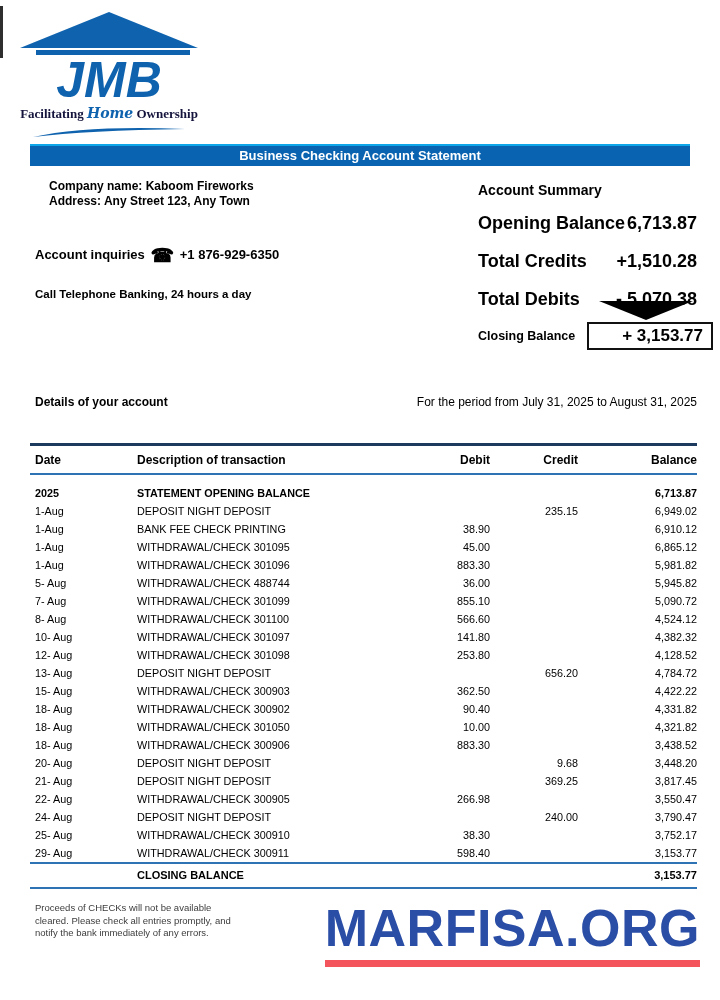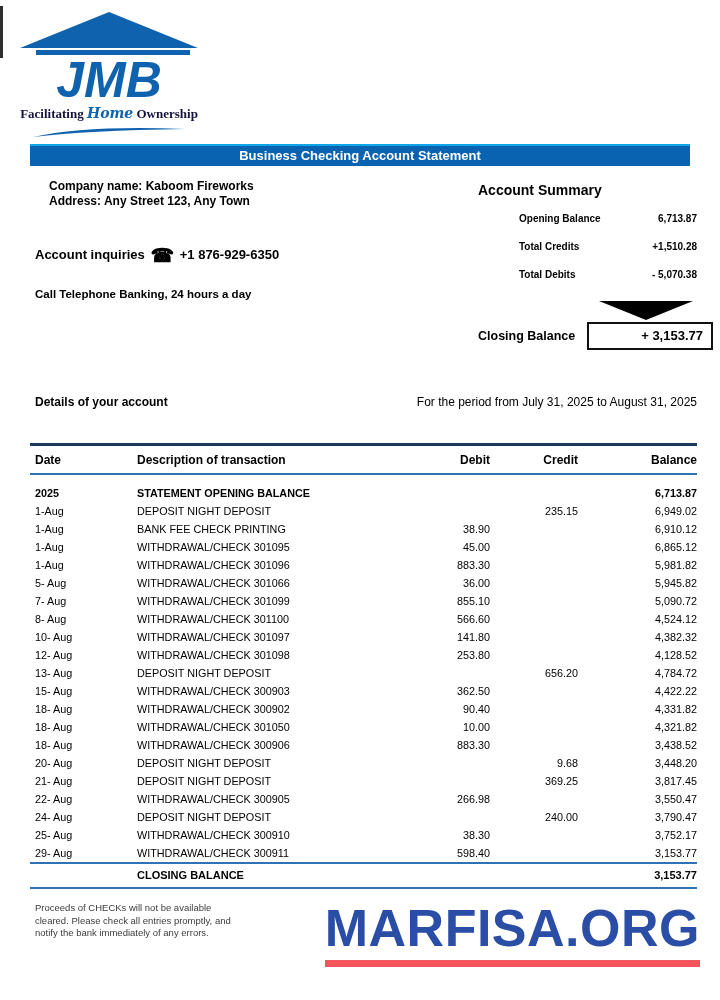--- a/index.html
+++ b/index.html
@@ -31,28 +31,28 @@
 
   
   .company{position:absolute;left:35px;top:179px;font-weight:bold;font-size:12px;line-height:15px;margin-left:14px;}
   .inquiries{position:absolute;left:35px;top:244px;font-weight:bold;font-size:13px;}
   .phone-icon{font-size:19px;vertical-align:-3px;padding:0 2px;}
   .banking-note{position:absolute;left:35px;top:288px;font-weight:bold;font-size:11.5px;}
 
   
   .summary-title{position:absolute;left:478px;top:182px;font-weight:bold;font-size:14px;}
   .summary-rows{position:absolute;left:478px;top:213px;width:219px;}
-  .srow{display:flex;justify-content:space-between;font-weight:bold;font-size:10px;margin-bottom:17px;margin-left:41px;}
+  .srow{display:flex;justify-content:space-between;font-weight:bold;font-size:18px;margin-bottom:17px;}
   .arrow{position:absolute;left:599px;top:301px;width:0;height:0;
        border-left:47px solid transparent;border-right:47px solid transparent;
        border-top:19px solid #000;}
   .closing-label{position:absolute;left:478px;top:329px;font-weight:bold;font-size:12.5px;}
   .closing-box{position:absolute;left:587px;top:322px;width:126px;height:28px;
        border:2px solid #111;box-sizing:border-box;text-align:right;
-       font-weight:bold;font-size:13px;line-height:23px;padding-right:8px;}
+       font-weight:bold;font-size:17px;line-height:23px;padding-right:8px;}
 
   
   .details-title{position:absolute;left:35px;top:395px;font-weight:bold;font-size:12px;}
   .period{position:absolute;right:23px;top:395px;font-size:12px;padding-left:16px;}
 
   
   table.txn{position:absolute;left:30px;top:443px;width:667px;
        border-collapse:collapse;table-layout:fixed;}
   .txn th{font-size:12px;font-weight:bold;padding:7px 0 6px;
        border-top:3px solid #1b3a5e;border-bottom:2px solid #2e74b5;}
@@ -178,21 +178,21 @@
         </tr>
         <tr>
           <td class="l date">1-Aug</td>
           <td class="l">WITHDRAWAL/CHECK 301096</td>
           <td class="r">883.30</td>
           <td class="r"></td>
           <td class="r">5,981.82</td>
         </tr>
         <tr>
           <td class="l date">5- Aug</td>
-          <td class="l">WITHDRAWAL/CHECK 301066</td>
+          <td class="l">WITHDRAWAL/CHECK 488744</td>
           <td class="r">36.00</td>
           <td class="r"></td>
           <td class="r">5,945.82</td>
         </tr>
         <tr>
           <td class="l date">7- Aug</td>
           <td class="l">WITHDRAWAL/CHECK 301099</td>
           <td class="r">855.10</td>
           <td class="r"></td>
           <td class="r">5,090.72</td>

